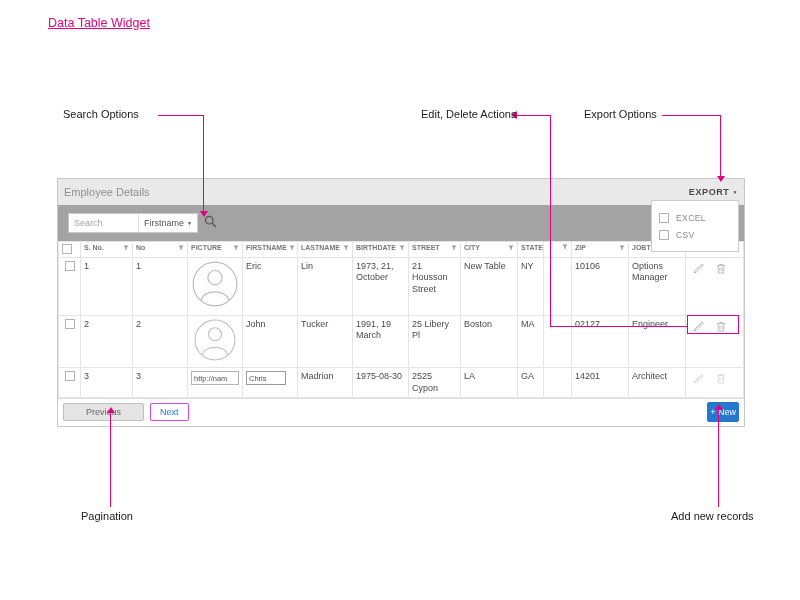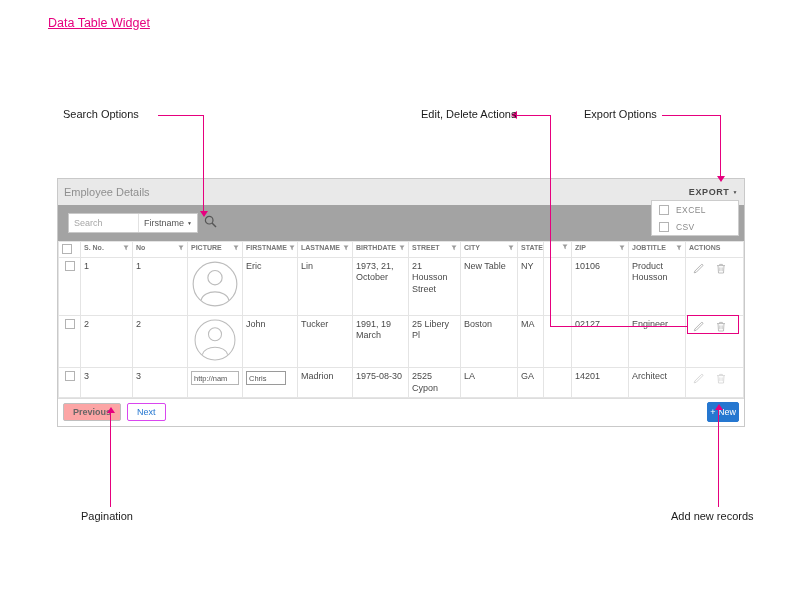--- a/index.html
+++ b/index.html
@@ -17,21 +17,21 @@
   .arr-down { border-left:4px solid transparent; border-right:4px solid transparent; border-top:6px solid var(--accent); }
   .arr-up   { border-left:4px solid transparent; border-right:4px solid transparent; border-bottom:6px solid var(--accent); }
   .arr-left { border-top:4px solid transparent; border-bottom:4px solid transparent; border-right:6px solid var(--accent); }
 
   .panel { position:absolute; left:57px; top:178px; width:688px; background:#fff; border:1px solid #c9c9c9; z-index:10; }
   .panel-header { height:26px; background:#e9e9e9; display:flex; align-items:center; justify-content:space-between; padding:0 6px; }
   .widget-title { font-size:11px; color:#8f8f8f; }
   .export-toggle { font-size:9px; font-weight:bold; color:#4a4a4a; letter-spacing:.6px; cursor:pointer; display:flex; align-items:center; gap:3px; }
   .chev { font-size:5px; color:#4a4a4a; }
 
-  .export-menu { position:absolute; right:5px; top:21px; width:88px; background:#fff; border:1px solid #ccc; z-index:20; padding:0 7px; }
+  .export-menu { position:absolute; right:5px; top:21px; width:88px; background:#fff; border:1px solid #ccc; z-index:20; padding:8px 7px; }
   .export-opt { display:flex; align-items:center; gap:7px; height:17px; cursor:pointer; }
   .export-opt span.lbl { font-size:8.5px; color:#8a8a8a; letter-spacing:.4px; }
 
   .checkbox { display:inline-block; width:10px; height:10px; background:#fff; border:1px solid #b3b3b3; cursor:pointer; }
 
   .search-bar { height:36px; background:#a3a3a3; display:flex; align-items:center; padding:0 10px; }
   .search-box { width:130px; height:20px; background:#fff; border:1px solid #c9c9c9; display:flex; align-items:center; }
   .search-box input { flex:1; min-width:0; border:none; outline:none; background:transparent; font-size:9px; color:#555; padding:0 5px; font-family:"Liberation Sans", sans-serif; }
   .search-box input::placeholder { color:#a7a7a7; }
   .field-select { display:flex; align-items:center; gap:3px; padding:0 5px; font-size:9px; color:#555; border-left:1px solid #e2e2e2; height:100%; cursor:pointer; }
@@ -48,21 +48,21 @@
   td.pic { text-align:center; vertical-align:middle; padding:1px; }
   td.actions { vertical-align:top; }
   .act-icons { display:flex; gap:12px; padding:2px 4px; align-items:center; }
   tr.r3 .act-icons svg path { stroke:#d2d2d2; }
   .cell-input { border:1px solid #b5b5b5; background:#fff; font-size:7.5px; color:#555; height:14px; padding:0 2px; outline:none; font-family:"Liberation Sans", sans-serif; }
   .pic-input { width:48px; }
   .fn-input { width:40px; border-color:#9a9a9a; }
 
   .pagination-bar { height:28px; border-top:1px solid #ddd; display:flex; align-items:center; padding:0 5px; background:#fff; }
   .btn { font-family:"Liberation Sans", sans-serif; font-size:9px; border-radius:2px; cursor:pointer; }
-  .btn-prev { color:#666; background:#fca5a5; border:1px solid #bfbfbf; padding:3px 9px;font-weight:bold; }
+  .btn-prev { color:#666; background:#e5e5e5; border:1px solid #bfbfbf; padding:3px 22px; }
   .btn-next { color:var(--blue); background:#fff; border:1px solid #d946ef; padding:3px 9px; margin-left:6px; }
   .spacer { flex:1; }
   .btn-new { color:#fff; background:var(--blue); border:1px solid var(--blue); padding:4px 2px; }
 </style>
 </head>
 <body>
 
 <div class="canvas">
 
   <a class="page-title">Data Table Widget</a>
@@ -283,21 +283,21 @@
                 <path d="M8 34 C10 24.5, 30 24.5, 32 34" fill="none" stroke="#bcbcbc"></path>
               </svg></td>
           <td>Eric</td>
           <td>Lin</td>
           <td>1973, 21, October</td>
           <td>21 Housson Street</td>
           <td>New Table</td>
           <td>NY</td>
           <td></td>
           <td>10106</td>
-          <td>Product Housson</td>
+          <td>Options Manager</td>
           <td class="actions">
             <span class="act-icons">
               <span><svg width="11" height="11" viewBox="0 0 11 11">
                     <path d="M1.2 9.8 L3.2 9.3 L9.6 2.9 A0.9 0.9 0 0 0 8.3 1.6 L1.9 8 Z" fill="none" stroke="#adadad" stroke-width="0.9"></path>
                   </svg></span>
               <span><svg width="10" height="11" viewBox="0 0 10 11">
                     <path d="M1 2.6 H9 M3.6 2.6 V1.4 H6.4 V2.6 M2 2.6 L2.5 10 H7.5 L8 2.6 M3.9 4.4 V8.2 M6.1 4.4 V8.2" fill="none" stroke="#adadad" stroke-width="0.8"></path>
                   </svg></span>
             </span>
           </td>

